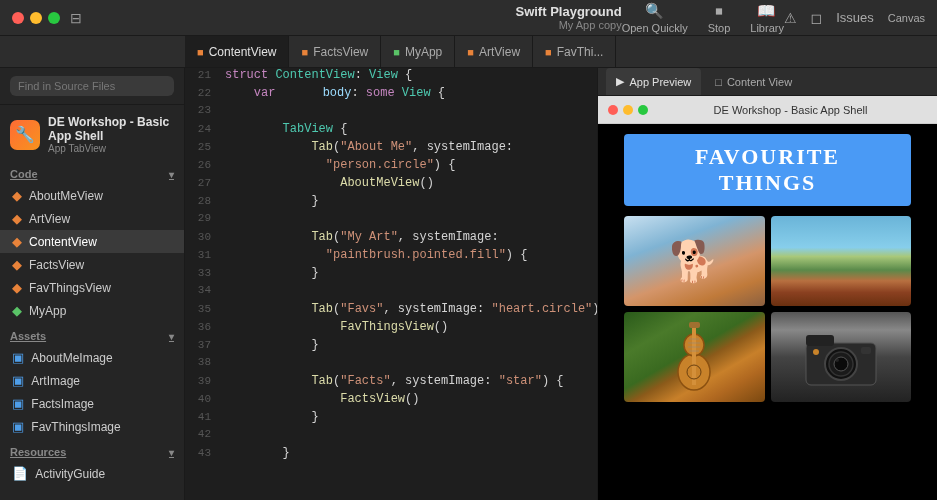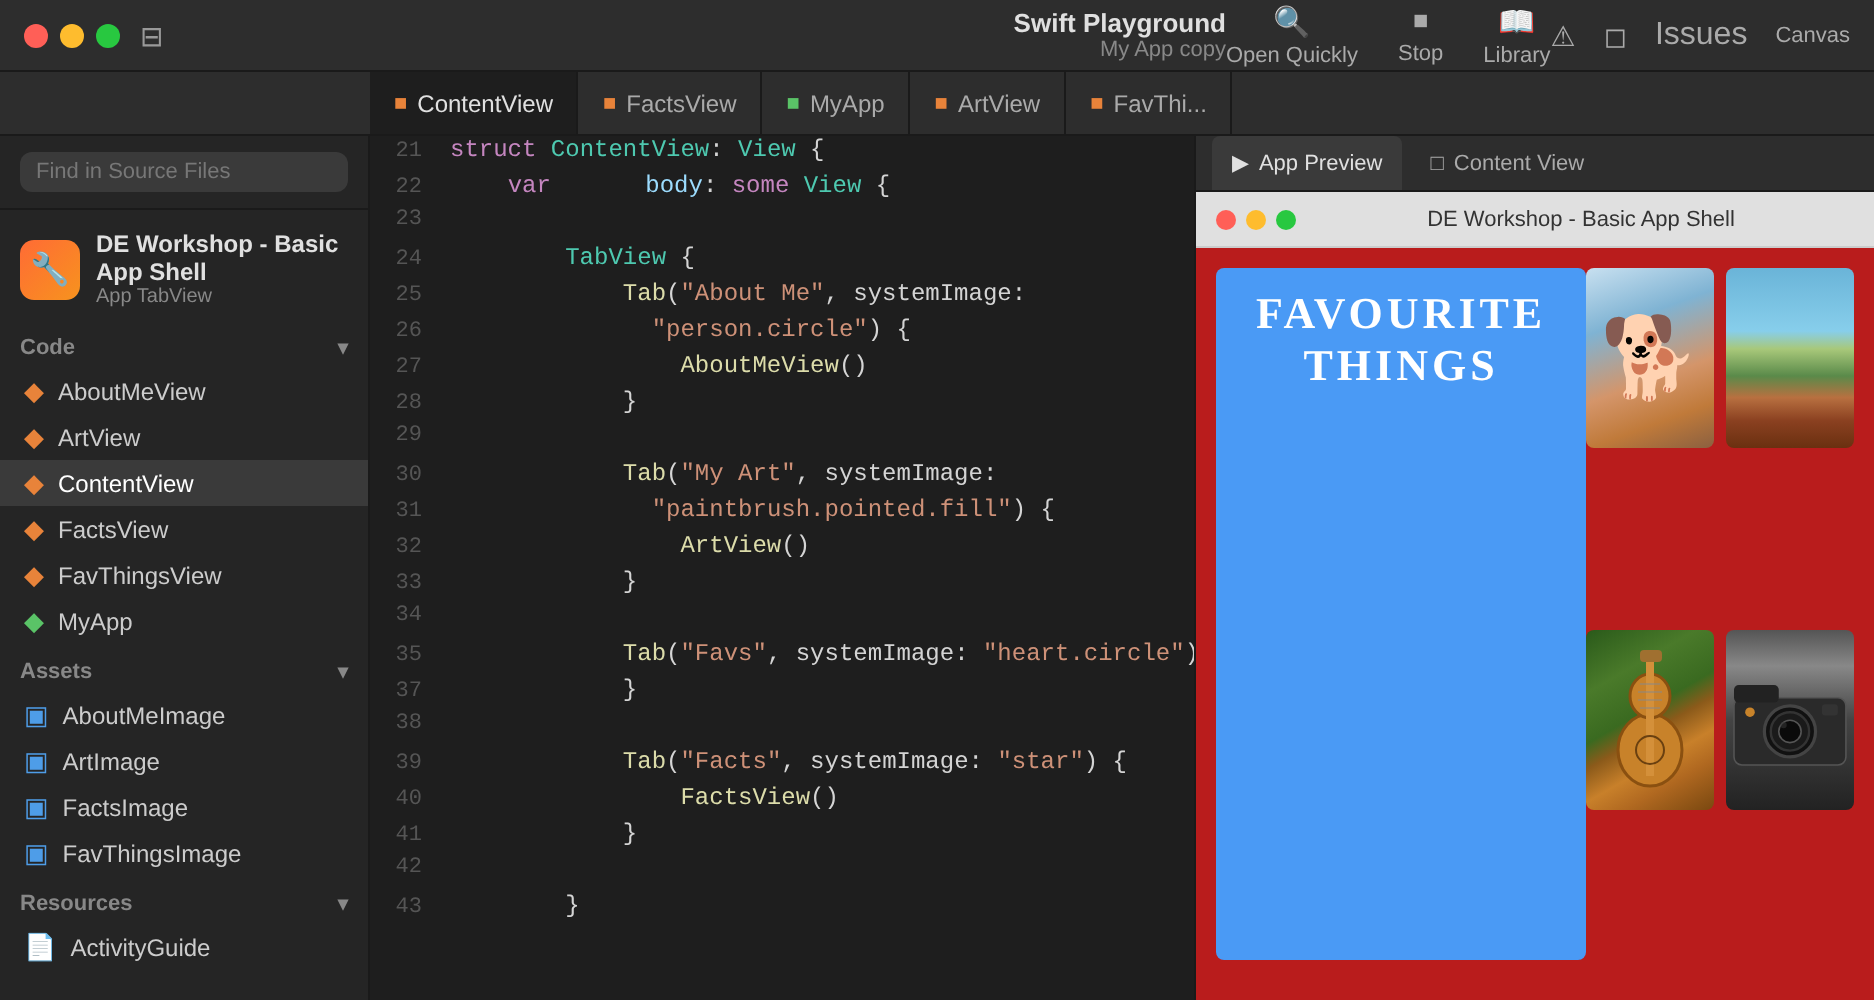--- a/index.html
+++ b/index.html
@@ -97,20 +97,21 @@
 
     .section-header {
       display: flex;
       align-items: center;
       justify-content: space-between;
       padding: 8px 10px 4px;
       color: #888;
       font-size: 11px;
       font-weight: 600;
       cursor: pointer;
+      text-decoration: underline;
     }
     .section-arrow { font-size: 10px; }
 
     .sidebar-item {
       display: flex;
       align-items: center;
       gap: 7px;
       padding: 4px 12px;
       cursor: pointer;
       font-size: 12px;
@@ -201,23 +202,24 @@
     }
     .pw-traffic { display: flex; gap: 5px; }
     .pw-tl { width: 10px; height: 10px; border-radius: 50%; }
     .pw-tl-r { background: #ff5f57; }
     .pw-tl-y { background: #febc2e; }
     .pw-tl-g { background: #28c840; }
     .pw-title { flex: 1; text-align: center; font-size: 11px; color: #333; }
 
     .preview-content {
       flex: 1;
-      background: #b91c1c;
-      display: flex;
-      flex-direction: row;
+      background: #000000;
+      display: flex;
+      flex-direction: column;
+      align-items: center;
       padding: 10px;
       overflow: hidden;
     }
     .fav-title-bar {
       background: #4a9af5;
       width: 90%;
       padding: 10px 20px;
       border-radius: 4px;
       text-align: center;
       margin-bottom: 10px;
@@ -289,21 +291,21 @@
       <span>Stop</span>
     </div>
     <div class="title-action">
       <span class="title-action-icon">📖</span>
       <span>Library</span>
     </div>
   </div>
   <div class="title-right-icons">
     <span class="title-right-icon">⚠</span>
     <span class="title-right-icon">◻</span>
-    <span style="font-size:16px;color:#aaa;">Issues</span>
+    <span style="font-size:13px;color:#aaa;">Issues</span>
     <span style="font-size:11px;color:#aaa;">Canvas</span>
   </div>
 </div>
 
 <div class="tabs-bar">
   <div class="tab active">
     <span class="tab-icon tab-dot-orange">■</span>
     <span>ContentView</span>
   </div>
   <div class="tab">
@@ -438,34 +440,34 @@
       </div>
     <div class="code-line">
         <span class="line-num">30</span>
         <span class="line-content">            <span class="fn">Tab</span>(<span class="str">"My Art"</span>, systemImage:</span>
       </div>
     <div class="code-line">
         <span class="line-num">31</span>
         <span class="line-content">              <span class="str">"paintbrush.pointed.fill"</span>) {</span>
       </div>
     <div class="code-line">
-        <span class="line-num">32</span>
-        <span class="line-content">                <span class="fn">ArtView</span>()</span>
-      </div>
-    <div class="code-line">
         <span class="line-num">33</span>
         <span class="line-content">            }</span>
       </div>
     <div class="code-line">
         <span class="line-num">34</span>
         <span class="line-content"></span>
       </div>
     <div class="code-line">
         <span class="line-num">35</span>
         <span class="line-content">            <span class="fn">Tab</span>(<span class="str">"Favs"</span>, systemImage: <span class="str">"heart.circle"</span>) {</span>
+      </div>
+    <div class="code-line">
+        <span class="line-num">36</span>
+        <span class="line-content">                <span class="fn">FavThingsView</span>()</span>
       </div>
     <div class="code-line">
         <span class="line-num">37</span>
         <span class="line-content">            }</span>
       </div>
     <div class="code-line">
         <span class="line-num">38</span>
         <span class="line-content"></span>
       </div>
     <div class="code-line">

